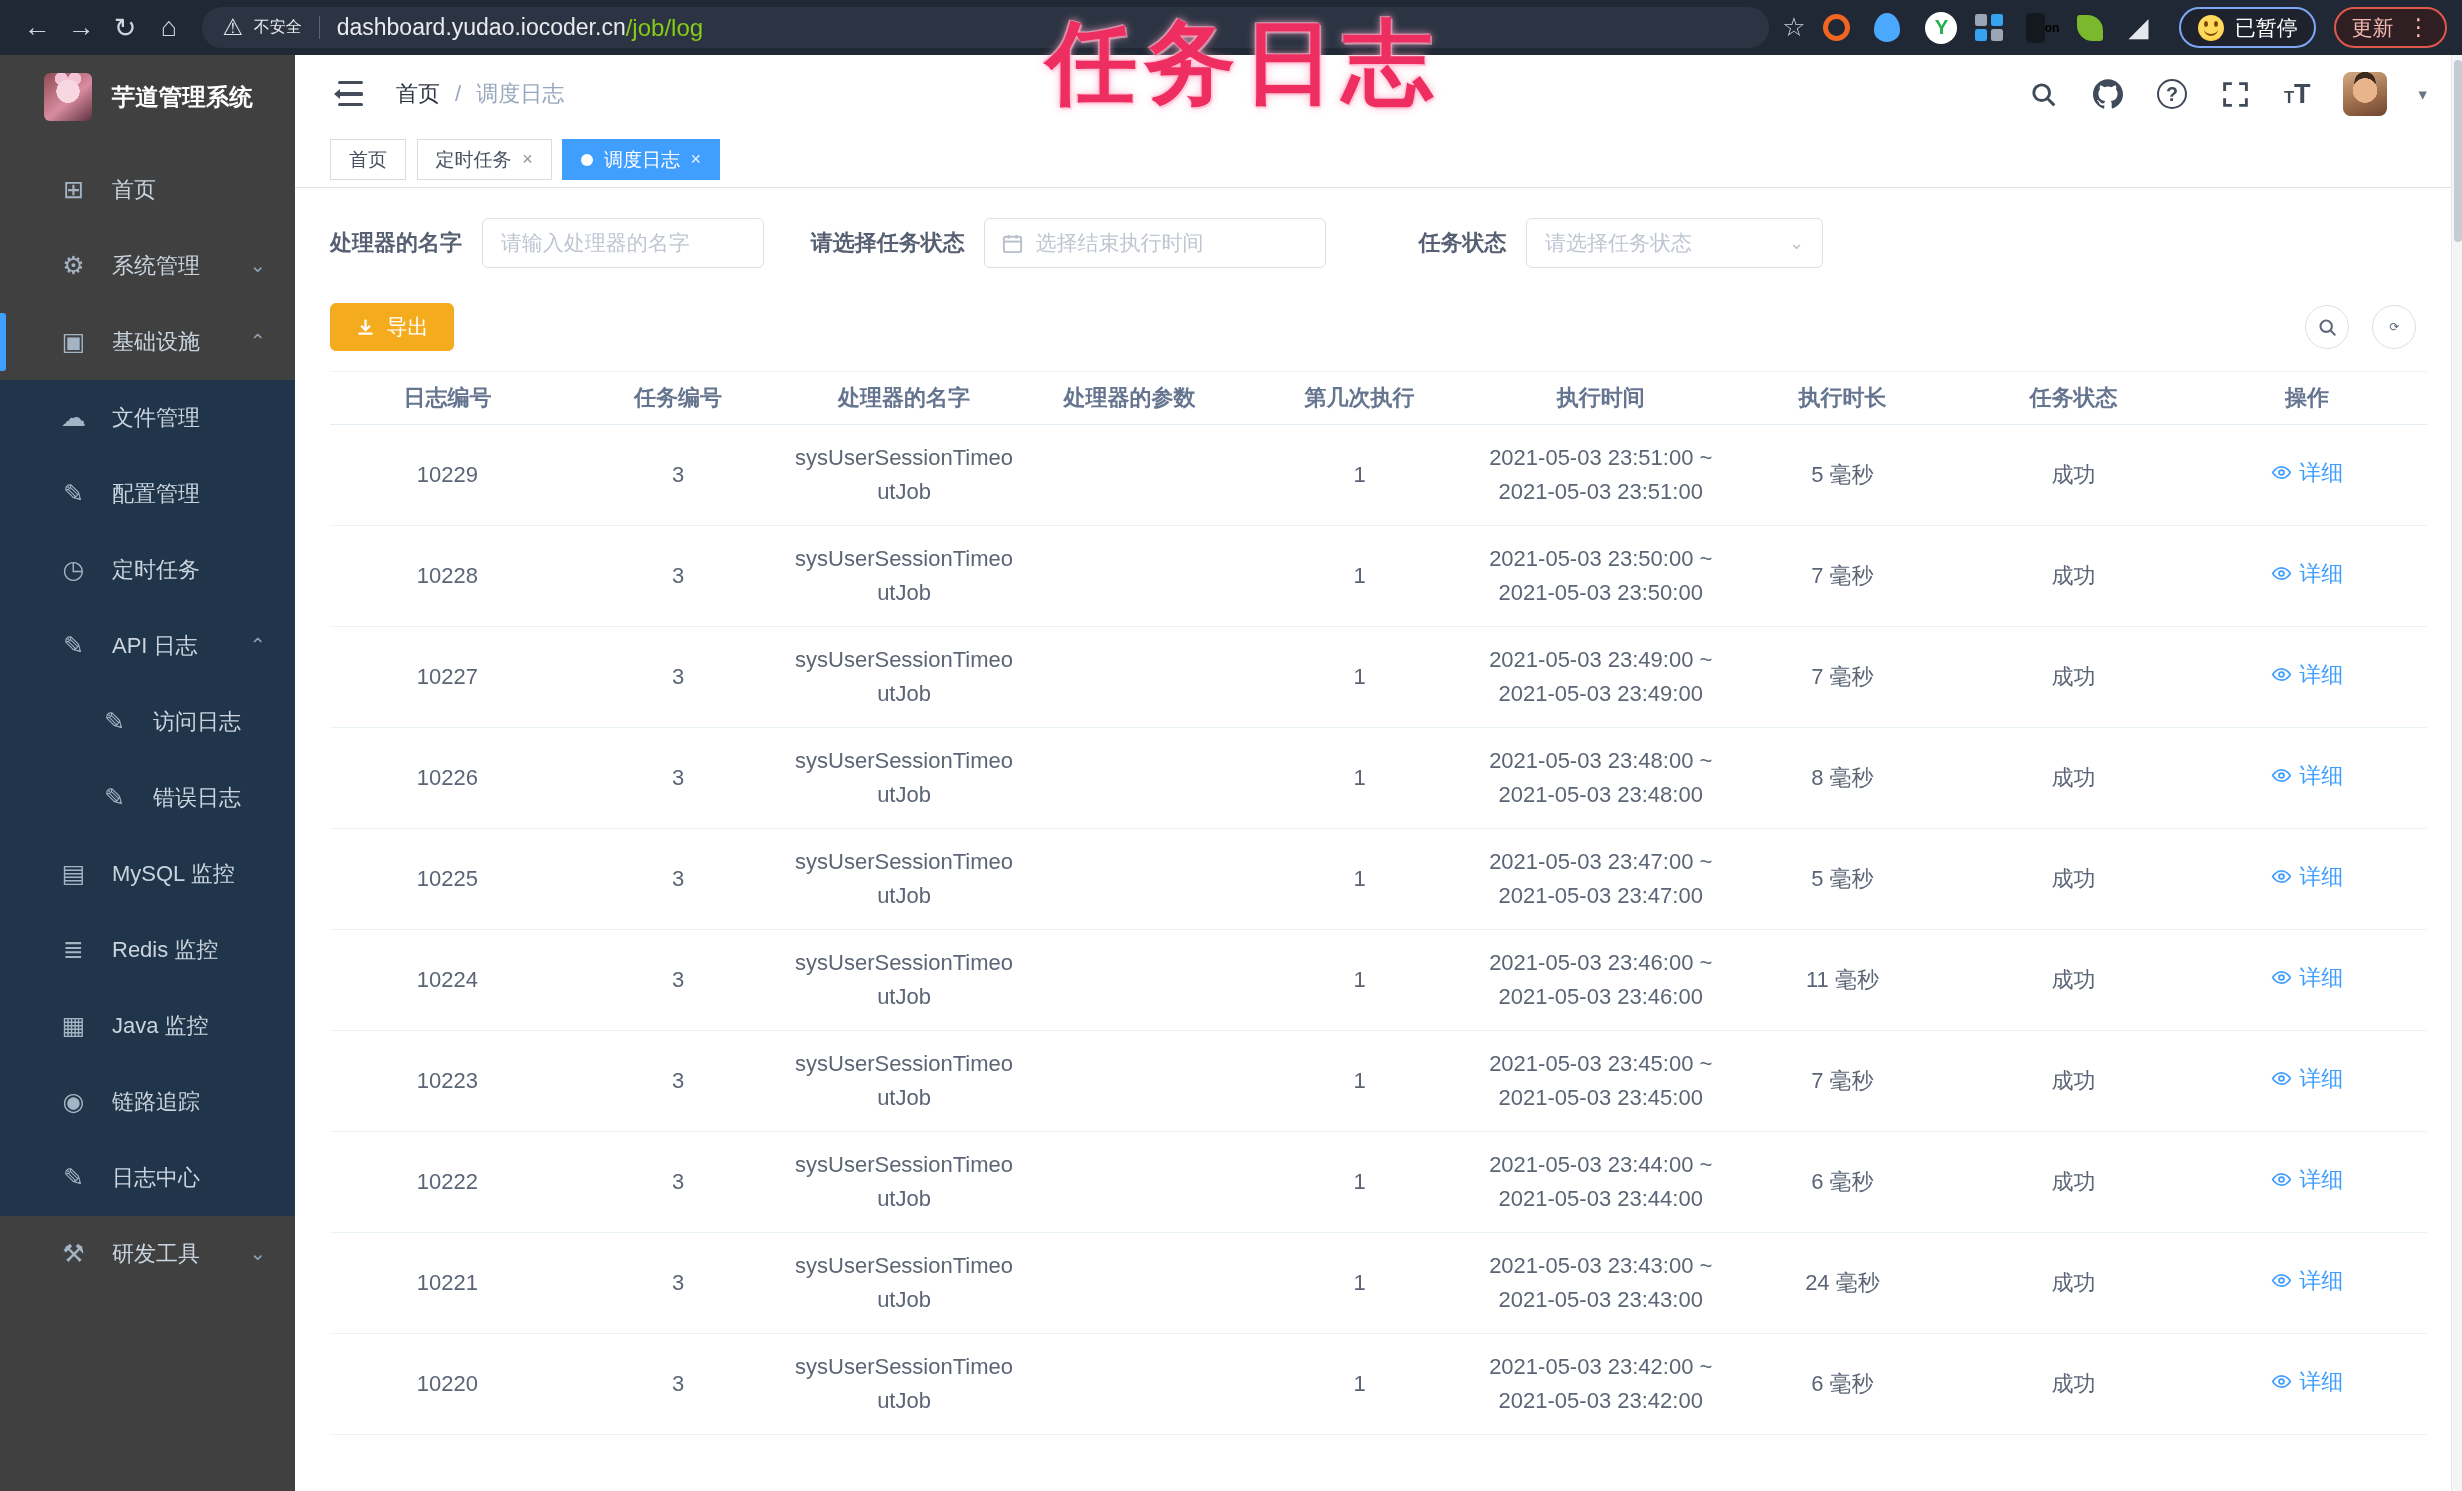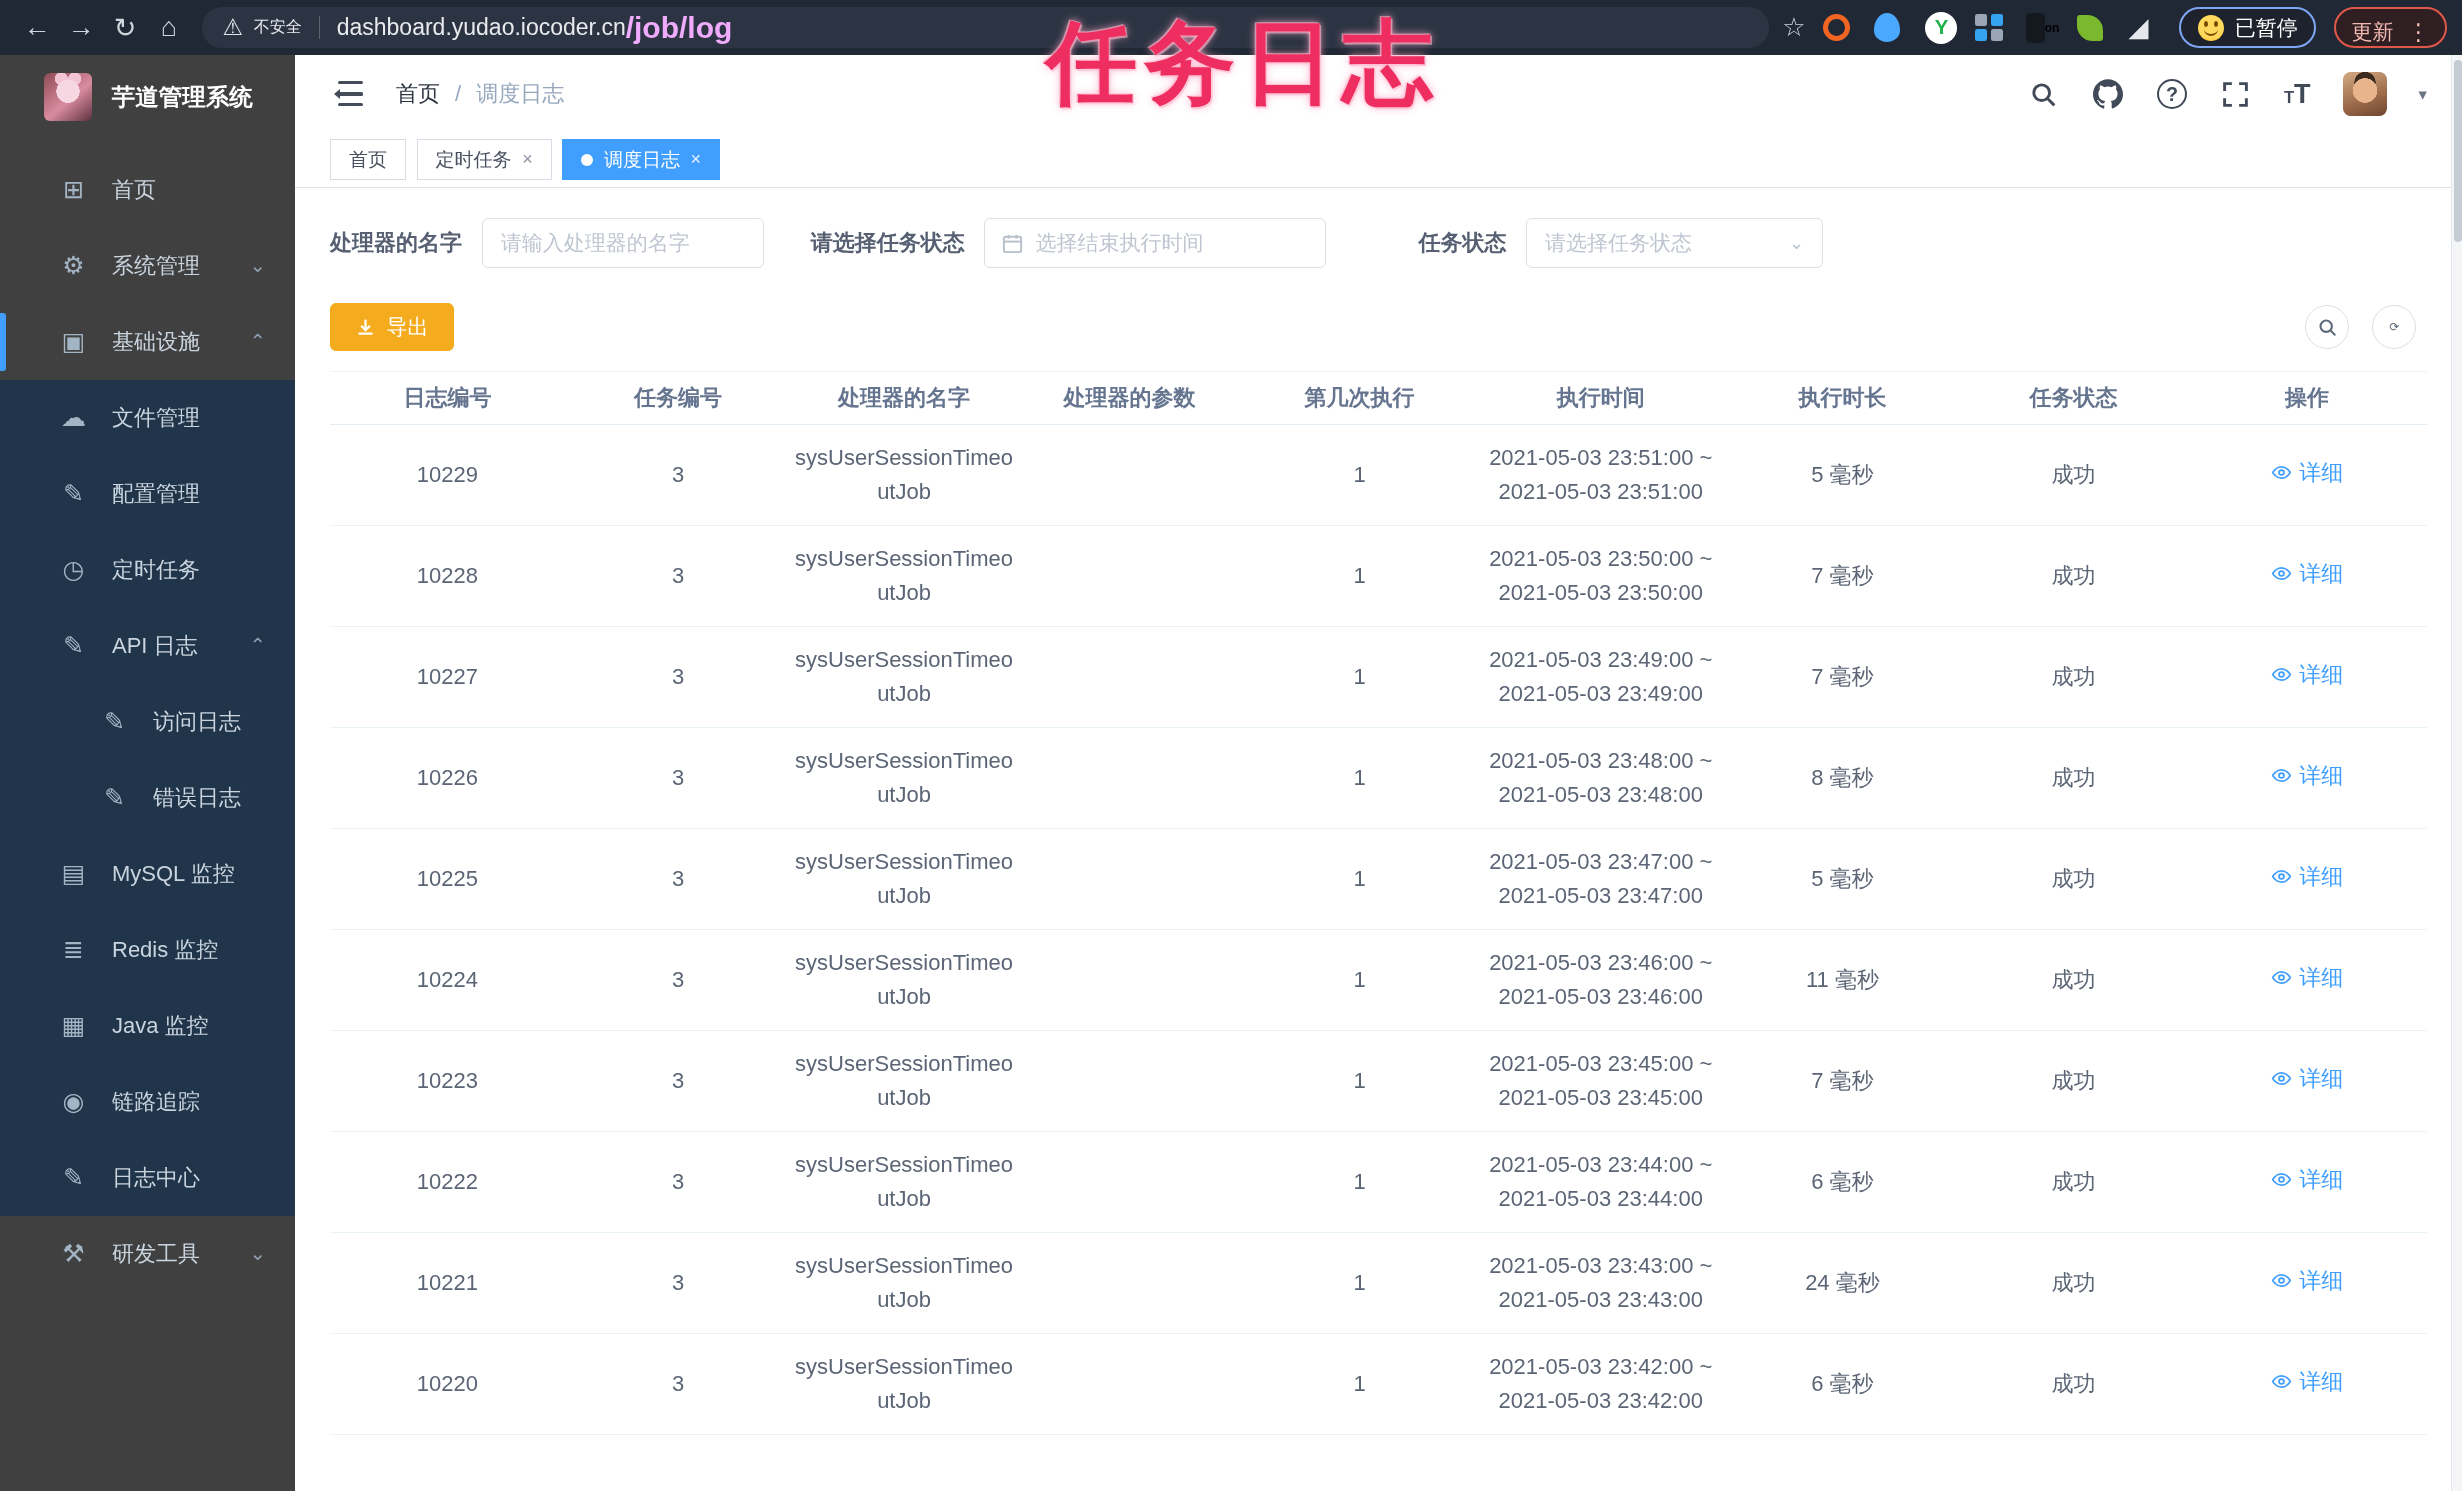--- a/index.html
+++ b/index.html
@@ -10,21 +10,21 @@
   .topbar { height:55px; background:#212835; display:flex; align-items:center;
     padding:0 15px; position:relative; z-index:5; }
   .navic { width:44px; height:44px; display:flex; align-items:center; justify-content:center;
     color:#cfd4dd; font-size:27px; border-radius:50%; flex:0 0 auto; }
   .url-pill { width:1567px; height:41px; background:#2c3443; border-radius:20.4px;
     display:flex; align-items:center; padding:0 21px; margin-left:10.6px; flex:0 0 auto; }
   .warn-tri { color:#dfe3ea; font-size:23px; margin-right:10.6px; }
   .sec-label { color:#e8eaed; font-size:16px; }
   .url-div { width:1.5px; height:23px; background:#5c6370; margin:0 16.7px; }
   .url-host { color:#e8eaed; font-size:23px; }
-  .url-path { color:#f0abfc; font-size:30px;font-weight:bold; }
+  .url-path { color:#84cc16; font-size:24px; }
   .top-right { margin-left:auto; display:flex; align-items:center; gap:18px; }
   .star { color:#cfd4dd; font-size:26px; }
   .ext { width:33px; height:33px; display:flex; align-items:center; 
     position:relative; flex:0 0 auto; }
   .ext-orange { width:27px; height:27px; border:5.3px solid #f06522; border-radius:50%; }
   .ext-blue { width:26px; height:29px; background:#4aa8ff; border-radius:50% 50% 50% 50%/60% 60% 40% 40%; }
   .ext-y { width:32px; height:32px; background:#fff; border-radius:50%; display:flex;
     align-items:center; justify-content:center; color:#21b14b; font-weight:bold; font-size:20.4px; }
   .ext-grid { display:grid; grid-template-columns:12px 12px; grid-template-rows:12px 12px; gap:3.8px; }
   .ext-grid i { background:#9aa5b5; border-radius:2.3px; } .ext-grid i.b { background:#35a3f0; }
@@ -33,21 +33,21 @@
   .ext-puzzle { color:#e4e7ec; font-size:26px; }
   .paused-pill { height:41px; border:2.3px solid #7ea6f5; border-radius:20.4px; background:#1d222c;
     display:flex; align-items:center; gap:10.6px; padding:0 16.7px; }
   .paused-pill .face { width:26px; height:26px; border-radius:50%;
     background:radial-gradient(circle at 50% 40%, #ffd95c 60%, #f5b31c 100%); position:relative; }
   .paused-pill .face i{position:absolute;top:6.8px;width:3.8px;height:5.3px;background:#7a4b00;border-radius:50%}
   .paused-pill .face i.l{left:6px}.paused-pill .face i.r{right:6px}
   .paused-pill .face u{position:absolute;left:6px;right:6px;bottom:4.5px;height:6.8px;border-bottom:2.3px solid #7a4b00;border-radius:0 0 9px 9px;}
   .paused-label { color:#ffffff; font-size:21px; }
   .update-pill { height:41px; border:2.3px solid #e0584b; border-radius:20.4px; background:#301f22;
-    display:flex; align-items:flex-end; gap:13.6px; padding:0 15px; }
+    display:flex; align-items:center; gap:13.6px; padding:0 15px; }
   .update-label { color:#f2b9b1; font-size:21px; }
   .dots { color:#f2b9b1; font-size:23px; letter-spacing:0; }
 
   
   .app { display:flex; height:1437px; position:relative; }
 
   
   .sidebar { width:295px; flex:0 0 295px; background:#404040; overflow:hidden; }
   .logo-row { height:83px; display:flex; align-items:center; padding-left:44px; gap:19.7px; }
   .logo-img { width:48px; height:48px; border-radius:6px; flex:0 0 auto;

